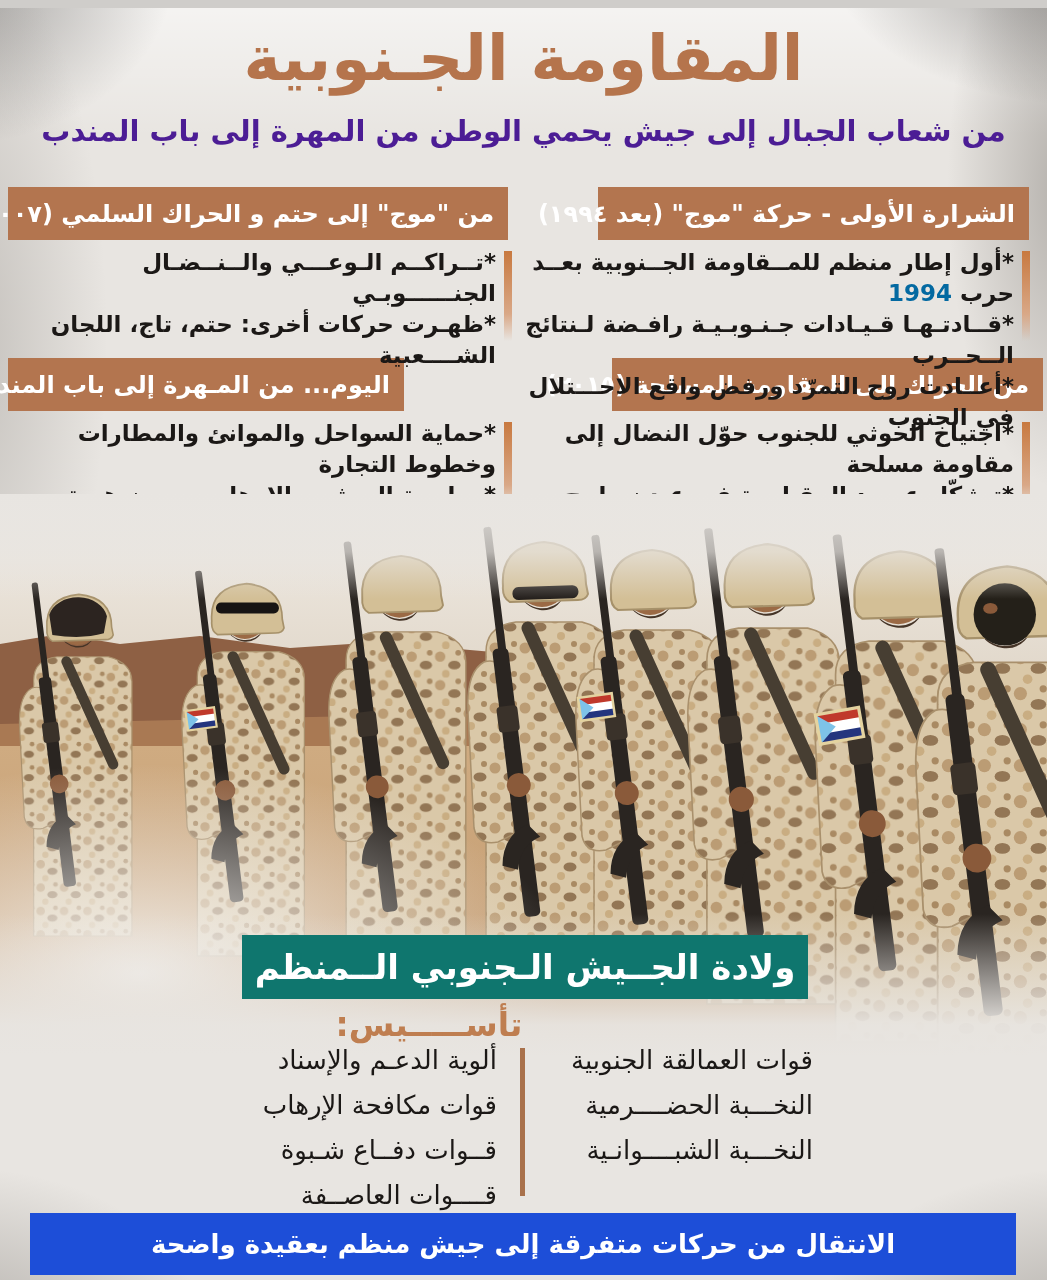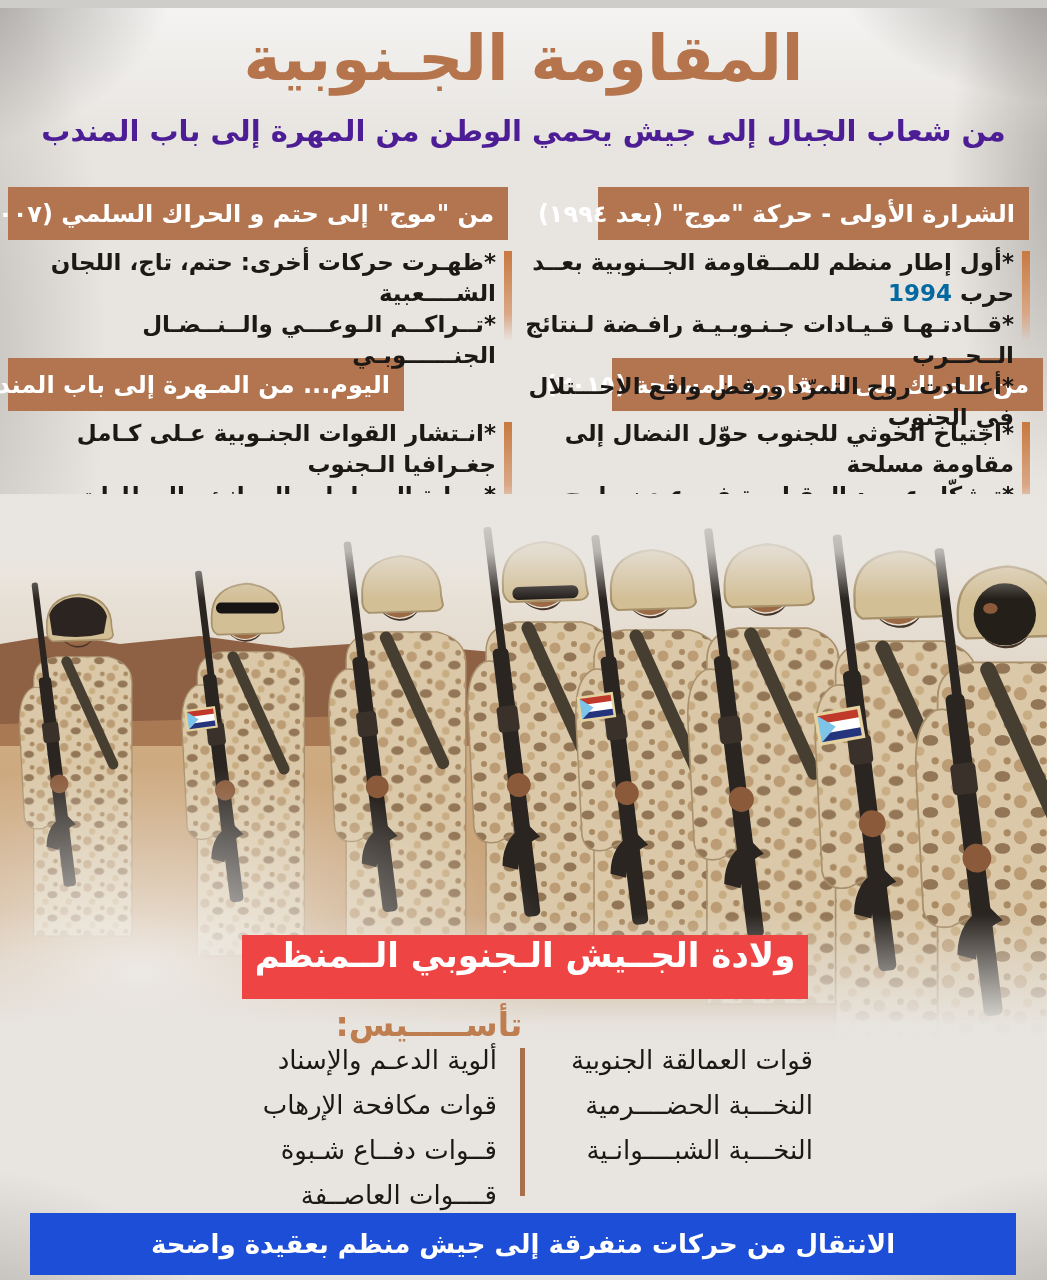--- a/index.html
+++ b/index.html
@@ -47,22 +47,22 @@
   #body-1{top:239px;left:0px;width:512px}
   #body-2{top:410px;left:510px;width:520px}
   #body-3{top:410px;left:0px;width:512px}
   .accent{
     position:absolute;right:0;top:4px;width:8px;height:90px;
     background:linear-gradient(180deg,#c8793f 0%,#d9a887 70%,rgba(217,168,135,0) 100%);
   }
   .em{color:#0369a1}
   .photo{position:absolute;top:486px;left:0;width:1047px;height:562px}
   .banner{
-    position:absolute;top:927px;left:242px;width:566px;height:64px;background:#ef4444;
-    color:#fff;display:flex;align-items:flex-start;justify-content:center;
+    position:absolute;top:927px;left:242px;width:566px;height:64px;background:#0f766e;
+    color:#fff;display:flex;align-items:center;justify-content:center;
     font-size:34px;font-weight:bold;white-space:nowrap;
   }
   .found-label{
     position:absolute;top:997px;left:0;width:858px;text-align:center;
     font-size:33px;font-weight:bold;color:#bf7e50;
   }
   .divider-v{position:absolute;top:1040px;left:520px;width:5px;height:148px;background:#a9714b}
   .fcol{position:absolute;top:1030px;font-size:26px;font-weight:normal;color:#1b1816;text-align:right;list-style:none}
   #fcol-right{left:545px;width:268px}
   #fcol-left{left:238px;width:259px}
@@ -96,32 +96,31 @@
     </div>
 
   <div class="sec-body" id="body-0">
     <div class="accent"></div>
     <p class="bullet"><span>*أول إطار منظم للمــقاومة الجــنوبية بعــد حرب </span><span class="em">1994</span><span></span></p>
     <p class="bullet"><span>*قــادتـهـا قـيـادات جـنـوبـيـة رافـضة لـنتائج الــحــرب</span><span class="em"></span><span></span></p>
     <p class="bullet"><span>*أعــادت روح التمرّد ورفض واقع الاحـــتلال في الجنوب</span><span class="em"></span><span></span></p>
   </div>
   <div class="sec-body" id="body-1">
     <div class="accent"></div>
+    <p class="bullet"><span>*تــراكــم الـوعـــي والــنــضـال الجنــــــوبـي</span><span class="em"></span><span></span></p>
     <p class="bullet"><span>*ظهـرت حركات أخرى: حتم، تاج، اللجان الشــــعبية</span><span class="em"></span><span></span></p>
-    <p class="bullet"><span>*تــراكــم الـوعـــي والــنــضـال الجنــــــوبـي</span><span class="em"></span><span></span></p>
   </div>
   <div class="sec-body" id="body-2">
     <div class="accent"></div>
     <p class="bullet"><span>*اجتياح الحوثي للجنوب حوّل النضال إلى مقاومة مسلحة</span><span class="em"></span><span></span></p>
     <p class="bullet"><span>*تـشكّل عـمود المقـاومة في عـدن ولحج والضالع وأبـين</span><span class="em"></span><span></span></p>
     <p class="bullet"><span>*دعــم مــباشر من التحـالف العربــي، خـصوصًا الإمـارات</span><span class="em"></span><span></span></p>
   </div>
   <div class="sec-body" id="body-3">
     <div class="accent"></div>
-    <p class="bullet"><span>*انـتشار القوات الجنـوبية عـلى كـامل جغـرافيا الـجنوب</span><span class="em"></span><span></span></p>
     <p class="bullet"><span>*حماية السواحل والموانئ والمطارات وخطوط التجارة</span><span class="em"></span><span></span></p>
     <p class="bullet"><span>*مواجهة الحوثي والإرهاب وصون هوية الجنوب وأمنه</span><span class="em"></span><span></span></p>
   </div>
 
   <svg class="photo" viewBox="0 0 1047 562" preserveAspectRatio="none">
     <defs>
       <linearGradient id="gSky" x1="0" y1="0" x2="0" y2="1">
         <stop offset="0" stop-color="#f1ede7"></stop>
           <stop offset="0.7" stop-color="#e0d6c8"></stop>
           <stop offset="1" stop-color="#d8cbb9"></stop>

